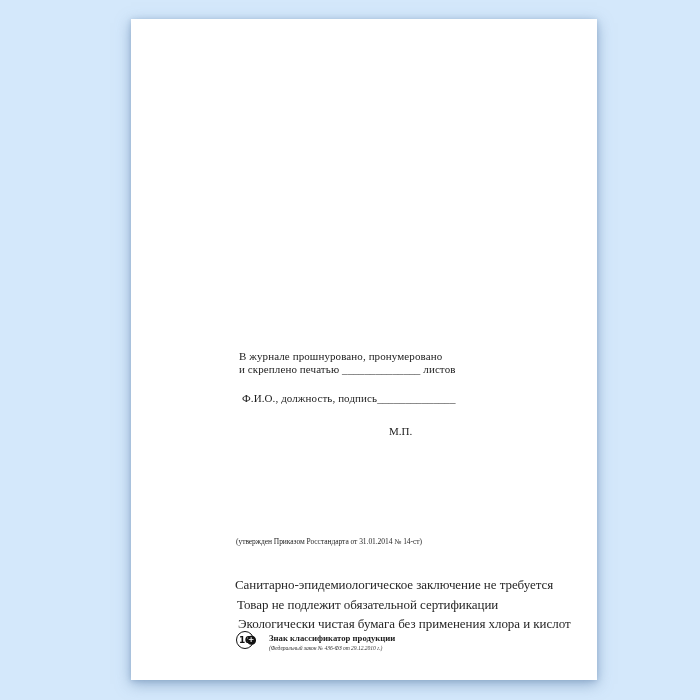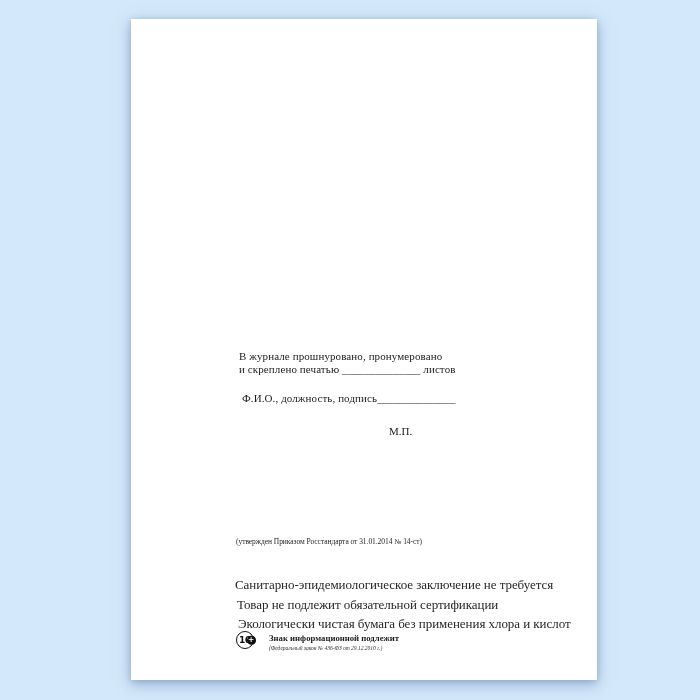--- a/index.html
+++ b/index.html
@@ -135,19 +135,19 @@
     <div class="note note-sanitary">Санитарно-эпидемиологическое заключение не требуется</div>
     <div class="note note-cert">Товар не подлежит обязательной сертификации</div>
     <div class="note note-eco">Экологически чистая бумага без применения хлора и кислот</div>
 
     <div class="age-row">
       <div class="age-badge">
         <span class="age-num">16</span>
         <span class="age-plus-disc">+</span>
       </div>
       <div class="age-text">
-        <div class="age-label">Знак информационной подлежит</div>
+        <div class="age-label">Знак классификатор продукции</div>
         <div class="age-law">(Федеральный закон № 436-ФЗ от 29.12.2010 г.)</div>
       </div>
     </div>
 
   </div>
 </div>
 
 </body></html>

